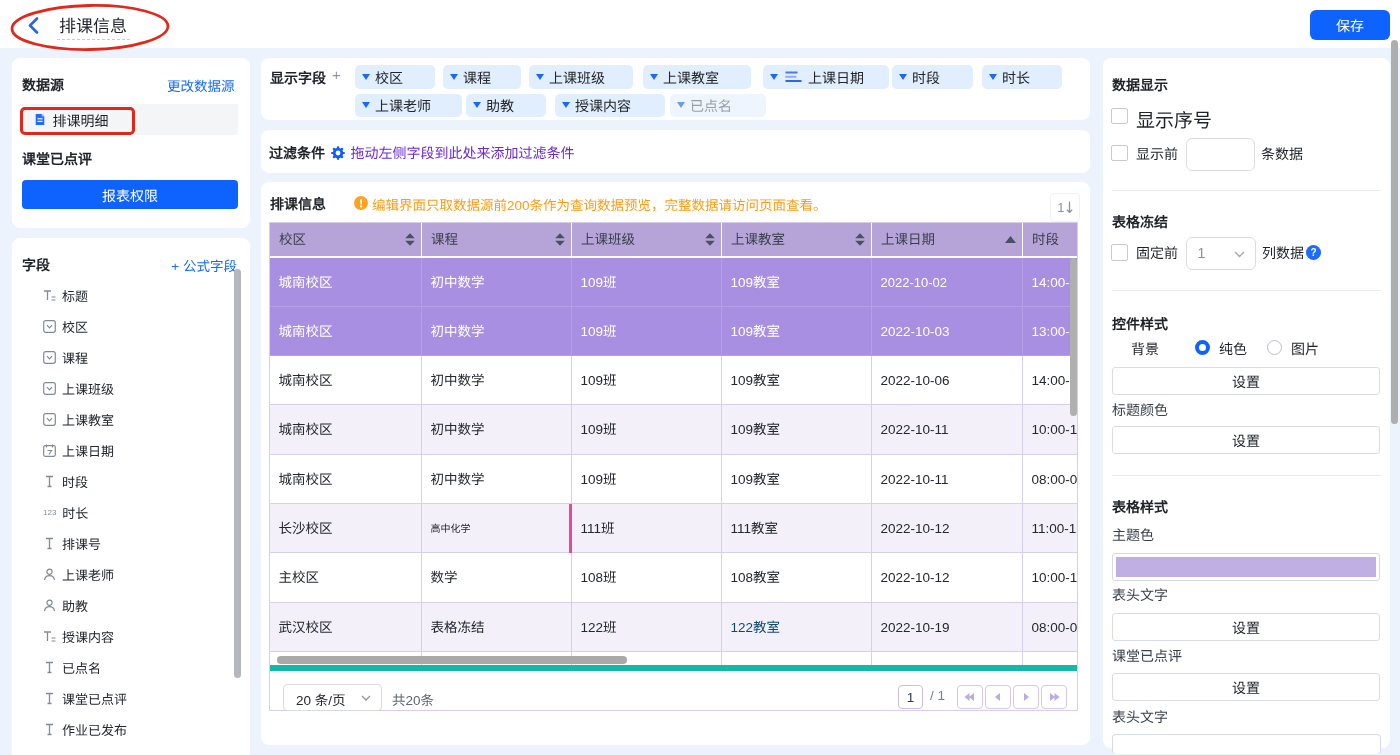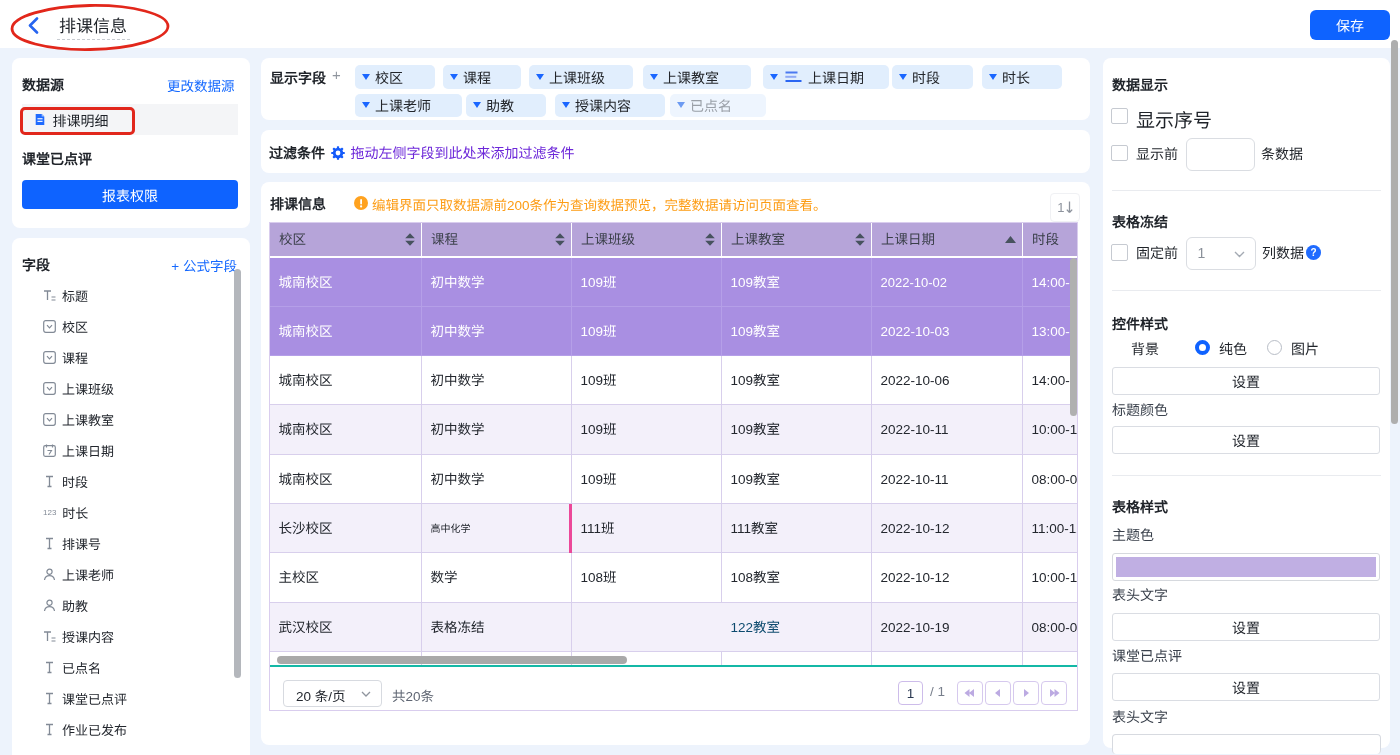--- a/index.html
+++ b/index.html
@@ -317,36 +317,37 @@
 <div style="position:absolute;left:152px;top:0;width:150px;height:49.3px;border-right:1px solid #d8cfec;font-size:13.5px;color:#23272e;line-height:49.3px;padding-left:8.5px;">数学</div>
 <div style="position:absolute;left:0px;top:0;width:152px;height:49.3px;border-right:1px solid #d8cfec;font-size:13.5px;color:#23272e;line-height:49.3px;padding-left:8.5px;">主校区</div>
 <div style="position:absolute;left:302px;top:0;width:150px;height:49.3px;border-right:1px solid #d8cfec;font-size:13.5px;color:#23272e;line-height:49.3px;padding-left:8.5px;">108班</div>
 <div style="position:absolute;left:452px;top:0;width:150px;height:49.3px;border-right:1px solid #d8cfec;font-size:13.5px;color:#23272e;line-height:49.3px;padding-left:8.5px;">108教室</div>
 <div style="position:absolute;left:602px;top:0;width:151px;height:49.3px;border-right:1px solid #d8cfec;font-size:13.5px;color:#23272e;line-height:49.3px;padding-left:8.5px;">2022-10-12</div>
 <div style="position:absolute;left:753px;top:0;width:310px;height:49.3px;font-size:13.5px;color:#23272e;line-height:49.3px;padding-left:8.5px;">10:00-11:00</div>
 </div>
 <div style="position:absolute;left:0;top:379.6px;width:1063px;height:49.3px;background:#f3f0fa;border-bottom:1px solid #d8cfec;">
 <div style="position:absolute;left:0px;top:0;width:152px;height:49.3px;border-right:1px solid #d8cfec;font-size:13.5px;color:#23272e;line-height:49.3px;padding-left:8.5px;">武汉校区</div>
 <div style="position:absolute;left:152px;top:0;width:150px;height:49.3px;border-right:1px solid #d8cfec;font-size:13.5px;color:#23272e;line-height:49.3px;padding-left:8.5px;">表格冻结</div>
+<div style="position:absolute;left:302px;top:0;width:150px;height:49.3px;border-right:1px solid #d8cfec;font-size:13.5px;color:#23272e;line-height:49.3px;padding-left:8.5px;">122班</div>
 <div style="position:absolute;left:452px;top:0;width:150px;height:49.3px;border-right:1px solid #d8cfec;font-size:13.5px;color:#0c4a6e;line-height:49.3px;padding-left:8.5px;">122教室</div>
 <div style="position:absolute;left:602px;top:0;width:151px;height:49.3px;border-right:1px solid #d8cfec;font-size:13.5px;color:#23272e;line-height:49.3px;padding-left:8.5px;">2022-10-19</div>
 <div style="position:absolute;left:753px;top:0;width:310px;height:49.3px;font-size:13.5px;color:#23272e;line-height:49.3px;padding-left:8.5px;">08:00-09:00</div>
 </div>
 <div style="position:absolute;left:0;top:428.90000000000003px;width:1063px;height:49.3px;background:#fff;border-bottom:1px solid #d8cfec;">
 <div style="position:absolute;left:0px;top:0;width:152px;height:49.3px;border-right:1px solid #d8cfec;font-size:13.5px;color:#23272e;line-height:49.3px;padding-left:8.5px;">城南校区</div>
 <div style="position:absolute;left:152px;top:0;width:150px;height:49.3px;border-right:1px solid #d8cfec;font-size:13.5px;color:#23272e;line-height:49.3px;padding-left:8.5px;">初中数学</div>
 <div style="position:absolute;left:302px;top:0;width:150px;height:49.3px;border-right:1px solid #d8cfec;font-size:13.5px;color:#23272e;line-height:49.3px;padding-left:8.5px;">109班</div>
 <div style="position:absolute;left:452px;top:0;width:150px;height:49.3px;border-right:1px solid #d8cfec;font-size:13.5px;color:#23272e;line-height:49.3px;padding-left:8.5px;">109教室</div>
 <div style="position:absolute;left:602px;top:0;width:151px;height:49.3px;border-right:1px solid #d8cfec;font-size:13.5px;color:#23272e;line-height:49.3px;padding-left:8.5px;">2022-10-21</div>
 <div style="position:absolute;left:753px;top:0;width:310px;height:49.3px;font-size:13.5px;color:#23272e;line-height:49.3px;padding-left:8.5px;">09:00-10:00</div>
 </div>
 </div>
 <div style="position:absolute;left:800px;top:35px;width:7px;height:158px;border-radius:4px;background:#b0b0b0;"></div>
 <div style="position:absolute;left:7px;top:433px;width:350px;height:8px;border-radius:4px;background:#a9a9a9;"></div>
-<div style="position:absolute;left:0;top:442px;width:807px;height:45px;border-top:2px solid #14b8a6;background:#fff;">
+<div style="position:absolute;left:0;top:442px;width:807px;height:45px;border-top:6px solid #14b8a6;background:#fff;">
 <div style="position:absolute;left:13px;top:13px;width:99px;height:27px;border:1px solid #d7dae0;border-radius:4px;">
         <span style="position:absolute;left:12px;top:4px;font-size:13.5px;color:#23272e;">20 条/页</span>
         <svg width="10" height="6" viewBox="0 0 10 6" style="position:absolute;right:10px;top:10px;">
           <path d="M1 1l4 4 4-4" fill="none" stroke="#8f959e" stroke-width="1.3"></path>
         </svg>
       </div>
 <div style="position:absolute;left:122px;top:18px;font-size:13.5px;color:#5f6673;">共20条</div>
 <div style="position:absolute;left:628px;top:14px;width:25px;height:24px;border:1px solid #cdbcea;border-radius:4px;text-align:center;line-height:24px;font-size:13.5px;color:#2b3952;">1</div>
 <div style="position:absolute;left:660px;top:17px;font-size:13.5px;color:#787f8c;">/ 1</div>
 <div style="position:absolute;left:687px;top:14px;width:26px;height:24px;border:1px solid #d6c9ee;border-radius:4px;"><svg width="18" height="18" viewBox="0 0 18 18" style="margin:2px 0 0 3px;">

